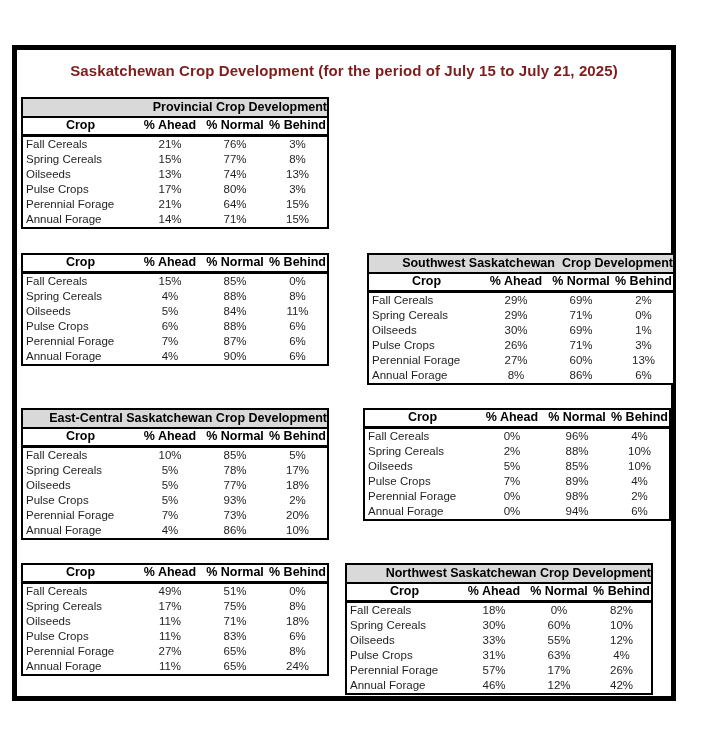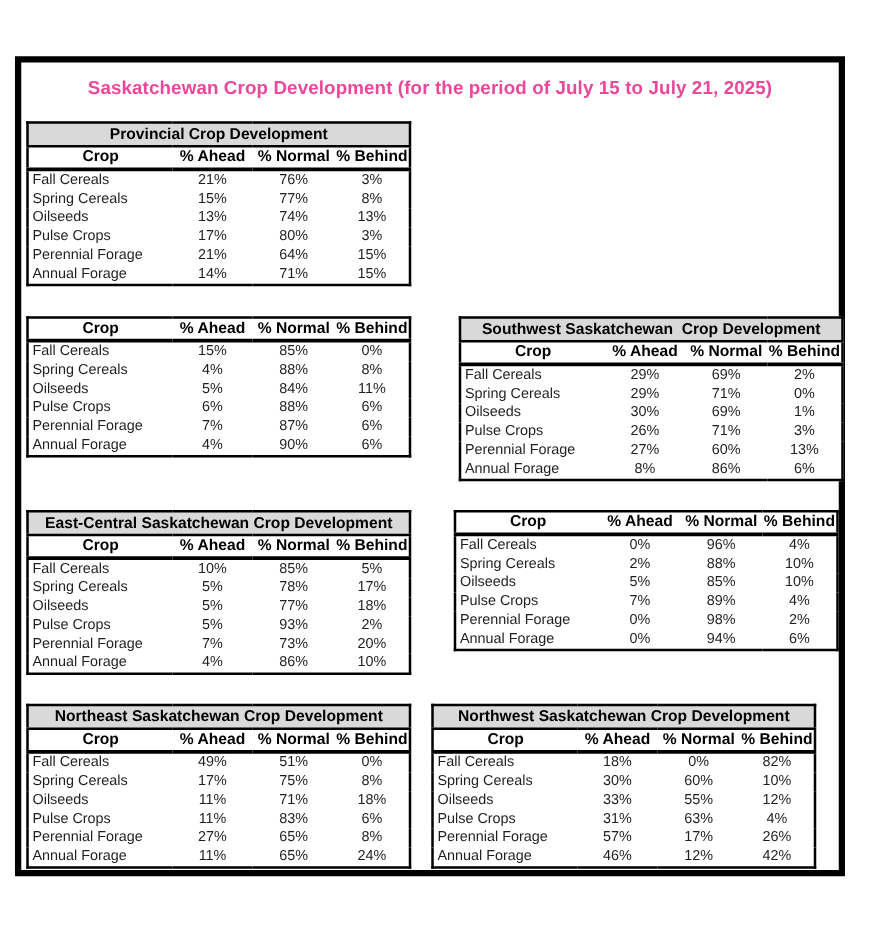--- a/index.html
+++ b/index.html
@@ -27,21 +27,21 @@
   }
   .page-title {
     position: absolute;
     top: 12px;
     left: 0;
     right: 0;
     margin: 0;
     text-align: center;
     font-size: 15px;
     font-weight: bold;
-    color: #ec4899;
+    color: #7f1d1d;
     letter-spacing: 0.1px;
   }
   table.crop-table {
     position: absolute;
     width: 306px;
     border-collapse: collapse;
     table-layout: fixed;
     border: 2px solid var(--tbl-border, #000);
     background: #fff;
   }
@@ -51,21 +51,21 @@
   .slot-3 { left: 4px;   top: 358px; }
   .slot-4 { left: 346px; top: 358px; }
   .slot-5 { left: 4px;   top: 513px; }
   .slot-6 { left: 328px; top: 513px; }
 
   .tbl-title {
     background: var(--title-bg, #d9d9d9);
     color: #000;
     font-weight: bold;
     font-size: 12.5px;
-    text-align: center;
+    text-align: right;
     border-bottom: 2px solid var(--tbl-border, #000);
     padding: 1px 0 2px;
     white-space: pre;
   }
   tr.head-row th {
     font-weight: bold;
     font-size: 12.5px;
     color: #000;
     border-bottom: 3px solid var(--tbl-border, #000);
     padding: 0 0 2px;
@@ -382,23 +382,20 @@
   </table>
 
   <table class="crop-table slot-5">
     <colgroup>
       <col class="w-crop">
             <col class="w-ahead">
             <col class="w-normal">
             <col class="w-behind">
     </colgroup>
     <thead>
-      <tr class="title-row">
-        <th colspan="4" class="tbl-title">Northeast Saskatchewan Crop Development</th>
-      </tr>
       <tr class="head-row">
         <th class="c-crop">Crop</th>
         <th>% Ahead</th>
         <th>% Normal</th>
         <th>% Behind</th>
       </tr>
     </thead>
     <tbody>
             <tr>
               <td class="c-crop">Fall Cereals</td>

